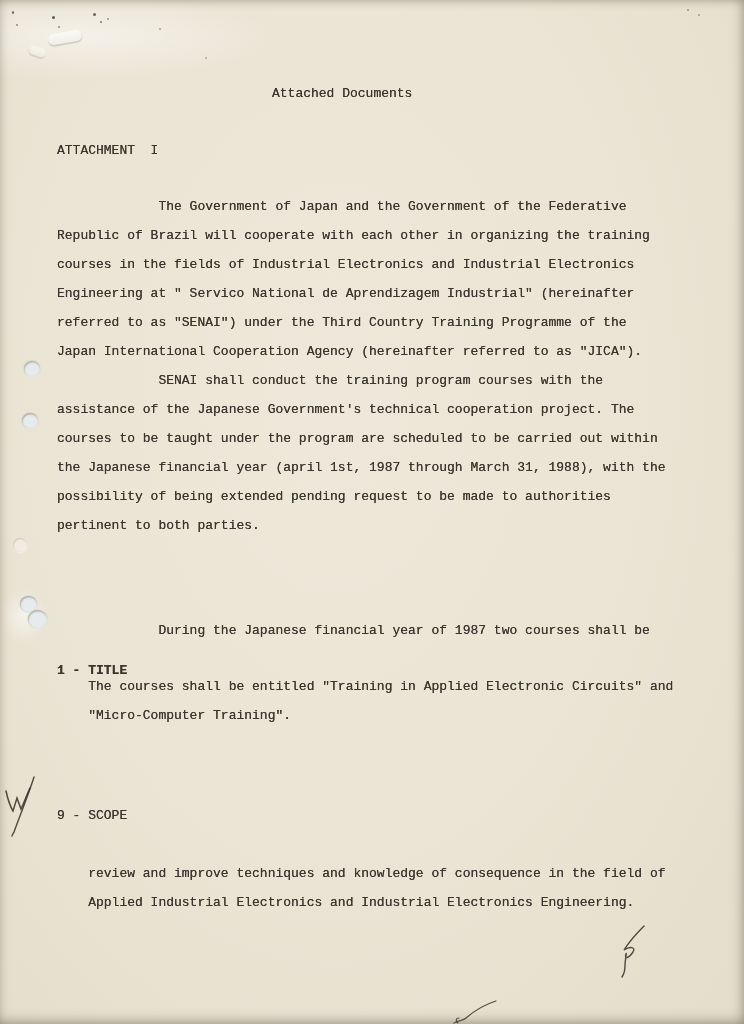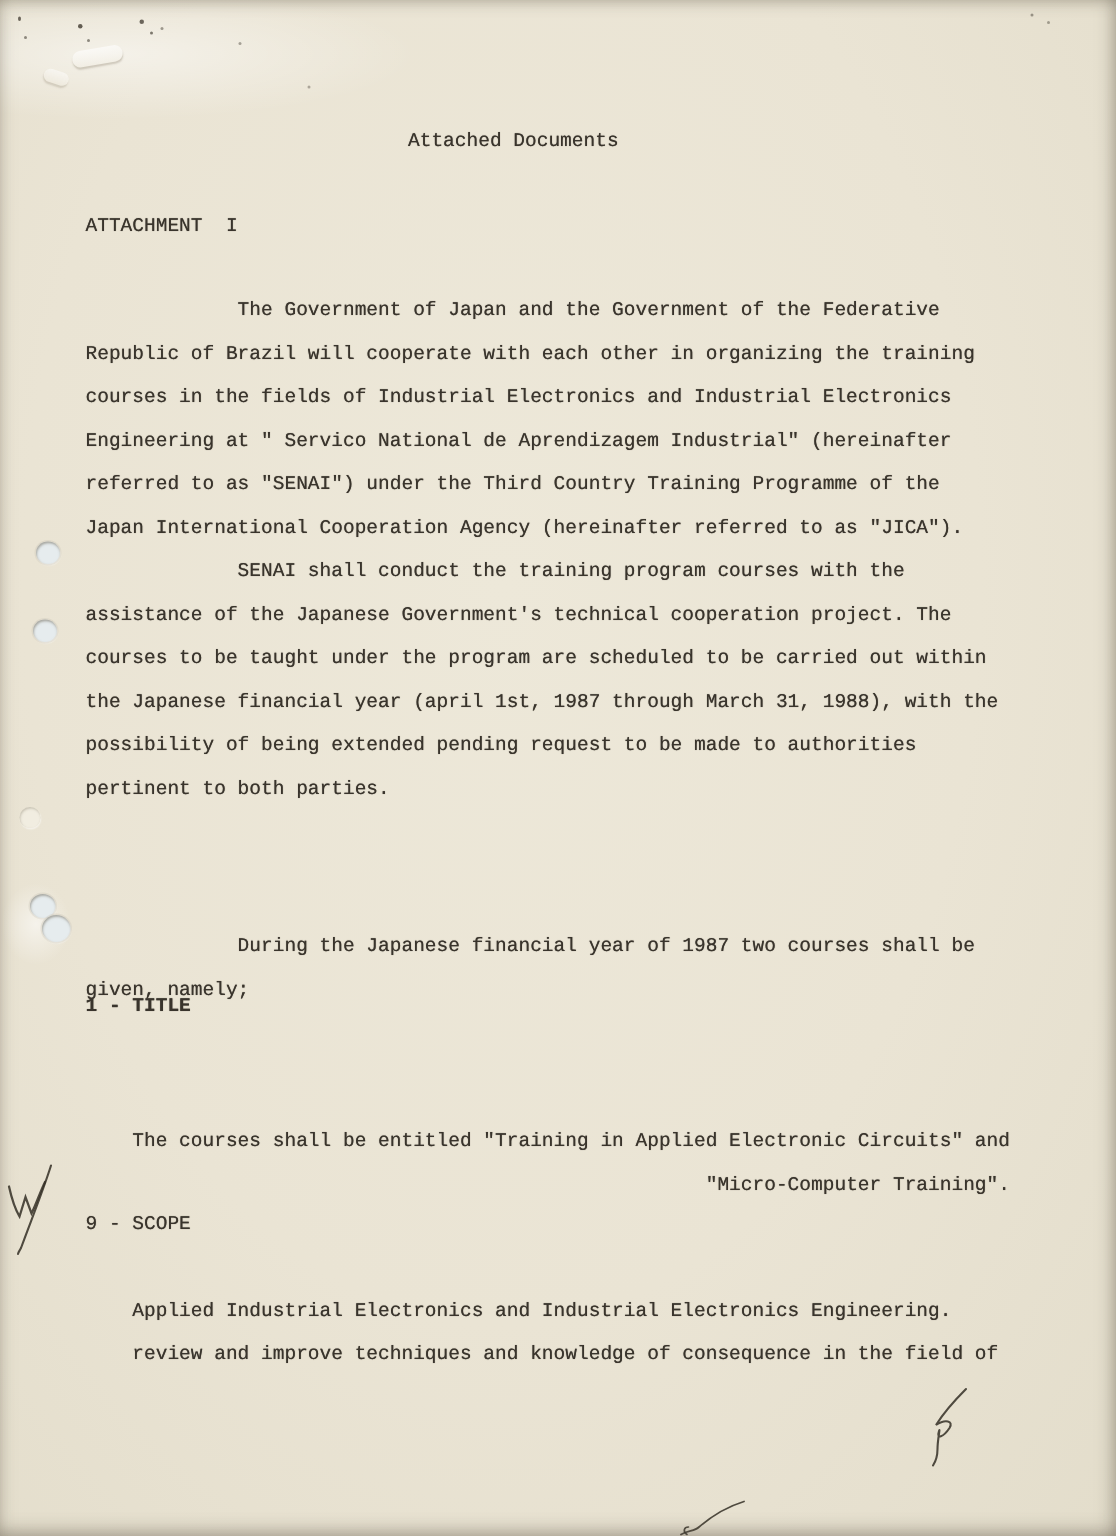--- a/index.html
+++ b/index.html
@@ -69,29 +69,29 @@
   <div class="crumple"></div>
   <div class="hole" style="left:20px;top:596px;width:17px;height:16px;"></div>
   <div class="hole" style="left:28px;top:610px;width:19px;height:18px;"></div>
 
   <div class="tblock title-block" style="top:79px;">Attached Documents</div>
 
   <div class="tblock" style="top:136px;">ATTACHMENT  I</div>
 
   <div class="tblock" style="top:192px;"><div class="tline">             The Government of Japan and the Government of the Federative</div><div class="tline">Republic of Brazil will cooperate with each other in organizing the training</div><div class="tline">courses in the fields of Industrial Electronics and Industrial Electronics</div><div class="tline">Engineering at " Servico National de Aprendizagem Industrial" (hereinafter</div><div class="tline">referred to as "SENAI") under the Third Country Training Programme of the</div><div class="tline">Japan International Cooperation Agency (hereinafter referred to as "JICA").</div><div class="tline">             SENAI shall conduct the training program courses with the</div><div class="tline">assistance of the Japanese Government's technical cooperation project. The</div><div class="tline">courses to be taught under the program are scheduled to be carried out within</div><div class="tline">the Japanese financial year (april 1st, 1987 through March 31, 1988), with the</div><div class="tline">possibility of being extended pending request to be made to authorities</div><div class="tline">pertinent to both parties.</div></div>
 
-  <div class="tblock" style="top:586px;margin-top:30px;"><div class="tline">             During the Japanese financial year of 1987 two courses shall be</div><div class="tline">given, namely;</div></div>
+  <div class="tblock" style="top:586px;margin-top:30px;"><div class="tline">             During the Japanese financial year of 1987 two courses shall be</div></div>
 
   <div class="tblock" style="top:656px;font-weight:bold;">1 - TITLE</div>
 
-  <div class="tblock" style="top:746px;text-align:right;"><div class="tline">    The courses shall be entitled "Training in Applied Electronic Circuits" and</div><div class="tline">    "Micro-Computer Training".</div></div>
+  <div class="tblock" style="top:672px;"><div class="tline">    The courses shall be entitled "Training in Applied Electronic Circuits" and</div><div class="tline">    "Micro-Computer Training".</div></div>
 
   <div class="tblock" style="top:801px;">9 - SCOPE</div>
 
-  <div class="tblock" style="top:859px;"><div class="tline">    Applied Industrial Electronics and Industrial Electronics Engineering.</div><div class="tline">    review and improve techniques and knowledge of consequence in the field of</div></div>
+  <div class="tblock" style="top:859px;"><div class="tline">    review and improve techniques and knowledge of consequence in the field of</div><div class="tline">    Applied Industrial Electronics and Industrial Electronics Engineering.</div></div>
 
   <svg class="mark-svg" style="left:3px;top:775px;" width="40" height="62" viewBox="0 0 40 62">
     <path d="M3 16 C5 25 7 31 10 36 L14 23 L18 34 C21 28 24 19 27 13" stroke-width="1.5"></path>
     <path d="M31 2 C26 18 18 38 11 57 C10 59 9 60 9 61" stroke-width="1.4"></path>
   </svg>
 
   <svg class="mark-svg" style="left:598px;top:924px;" width="60" height="55" viewBox="0 0 60 55">
     <path d="M46 2 C39 9 31 18 26 26 C32 22 38 23 35 28 C31 34 26 36 28 30 C29 27 27 36 27 42 C27 46 26 50 24 53" stroke-width="1.4"></path>
   </svg>
 

